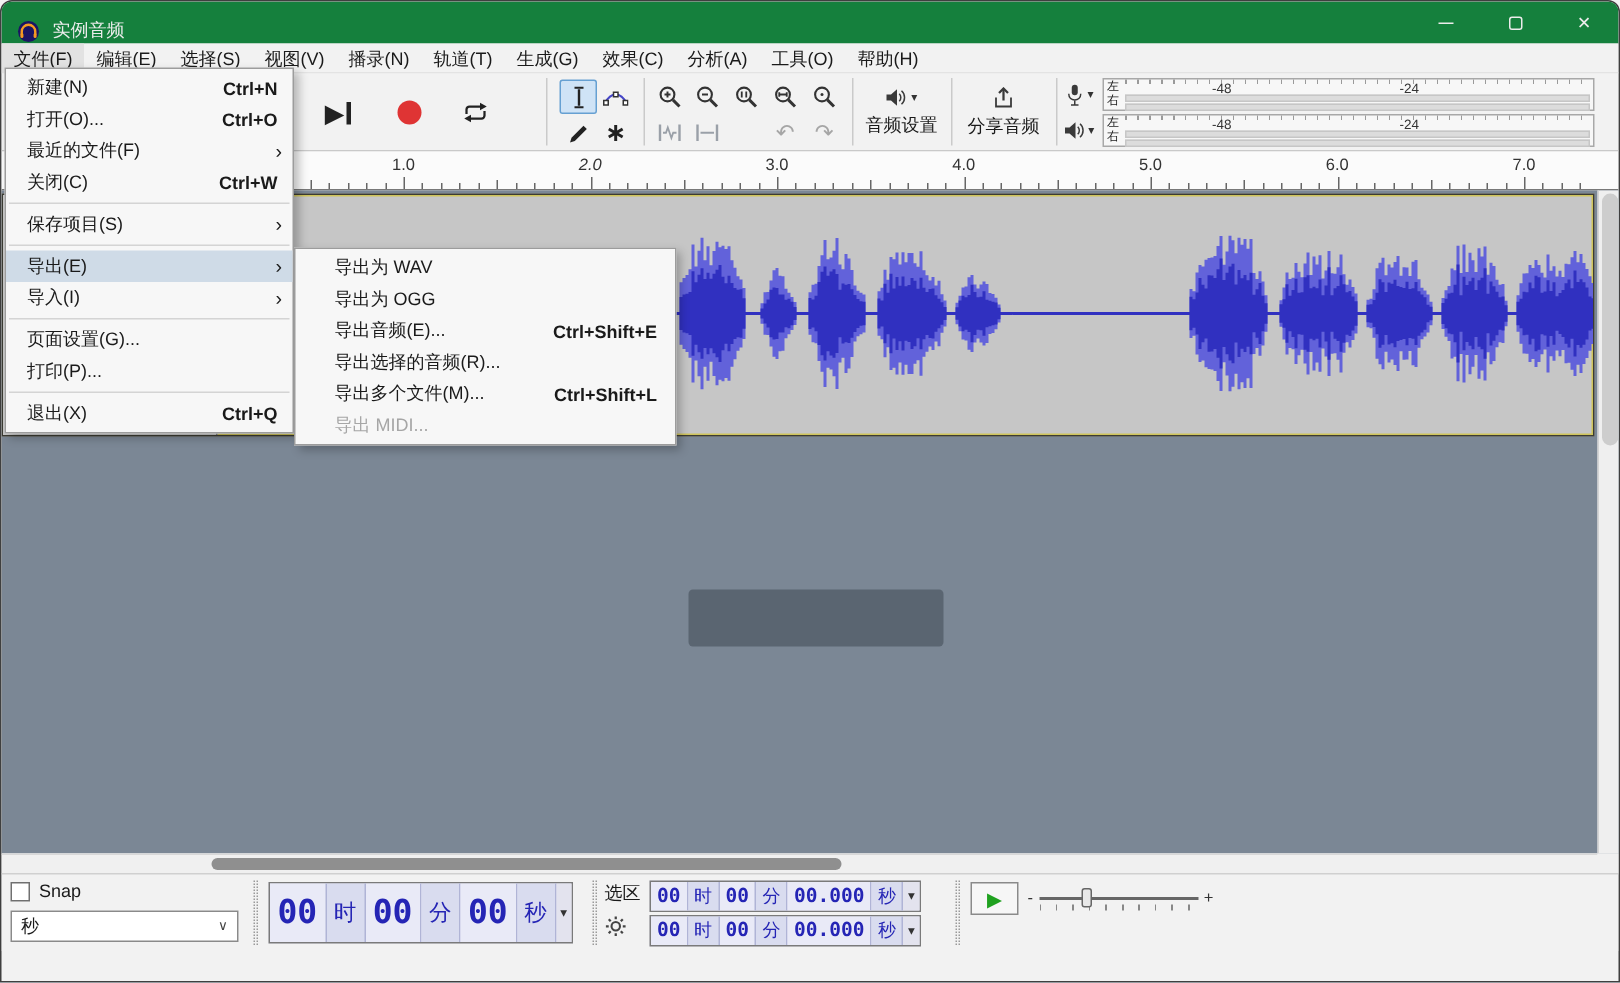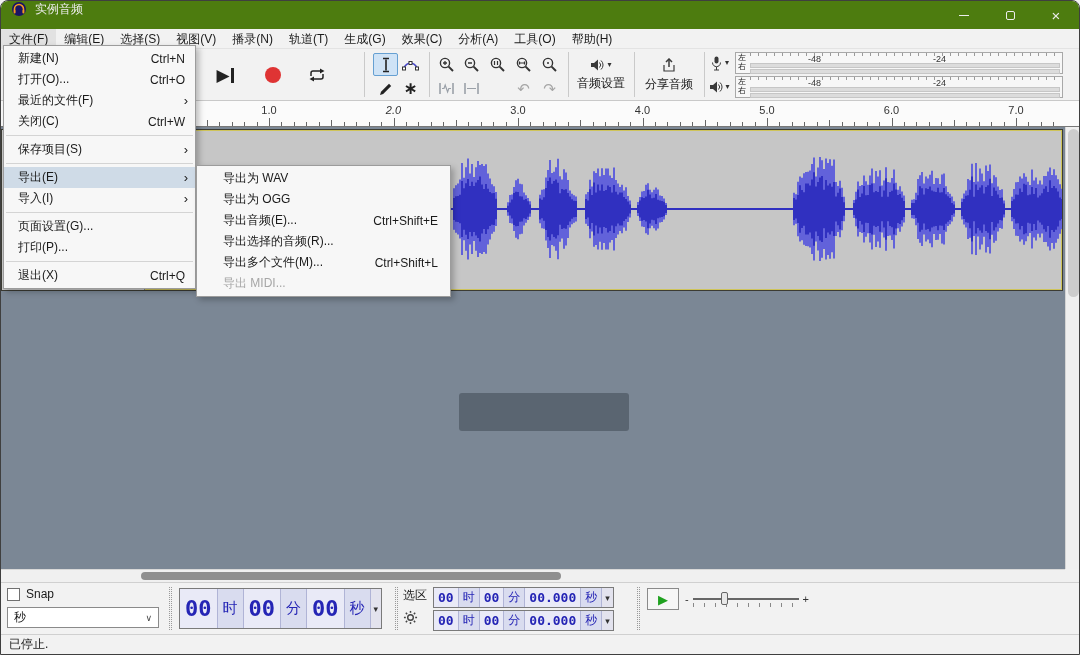--- a/index.html
+++ b/index.html
@@ -1,21 +1,21 @@
 <!DOCTYPE html>
 <html><head>
 <meta charset="utf-8">
 <style>
 *{box-sizing:border-box;margin:0;padding:0;}
 html,body{width:1080px;height:655px;overflow:hidden;}
 body{font-family:"Liberation Sans","DejaVu Sans",sans-serif;font-size:12px;color:#1a1a1a;position:relative;background:#f2f2f2;}
 .window{position:absolute;inset:0;border:1px solid #3f3f3f;border-radius:8px 8px 0 0;overflow:hidden;background:#f2f2f2;}
 
 
-.titlebar{position:absolute;top:0;left:0;right:0;height:28px;background:#4d7c0f;color:#ececec;display:flex;align-items:flex-start;}
+.titlebar{position:absolute;top:0;left:0;right:0;height:28px;background:#15803d;color:#ececec;display:flex;align-items:flex-end;}
 .app-icon{margin:0 8px 0 10px;display:flex;}
 .tb-title{font-size:12px;}
 .tb-btns{margin-left:auto;display:flex;height:100%;}
 .tb-btn{width:46px;height:100%;display:flex;align-items:center;justify-content:center;color:#ececec;}
 .glyph-min{width:10px;height:1px;background:#ececec;}
 .glyph-max{width:9px;height:9px;border:1px solid #ececec;border-radius:2px;}
 .tb-btn.close{font-size:15px;}
 
 
 .menubar{position:absolute;top:28px;left:0;right:0;height:20px;background:#f2f2f2;display:flex;border-bottom:1px solid #e3e3e3;}
@@ -99,21 +99,21 @@
 
 
 .menu{position:absolute;background:#f7f7f7;border:1px solid #9c9c9c;box-shadow:3px 3px 6px rgba(0,0,0,0.25);z-index:50;padding:2px 0;}
 .file-menu{left:2px;top:44px;width:193px;}
 .export-menu{left:195px;top:164px;width:255px;}
 .mitem{position:relative;display:flex;align-items:center;height:21px;padding:0 10px 0 14px;}
 .export-menu .mitem{padding-left:26px;padding-right:12px;}
 .mitem.active{background:#cfdbe7;}
 .mitem.disabled{color:#a6a6a6;}
 .ml{white-space:nowrap;}
-.mr{margin-left:auto;white-space:nowrap;padding-left:16px;}
+.mr{margin-left:auto;white-space:nowrap;padding-left:16px;font-weight:bold;}
 .ma{position:absolute;right:7px;font-size:13px;line-height:1;}
 .msep{height:1px;background:#d4d4d4;margin:3px 2px;}
 </style>
 </head>
 <body>
 
 <div class="window">
 
   <div class="titlebar">
     <span class="app-icon">
@@ -508,23 +508,20 @@
       <span>-</span>
       <div class="sl-track">
         <div class="sl-line"></div>
         <div class="sl-ticks"></div>
         <div class="sl-thumb"></div>
       </div>
       <span>+</span>
     </div>
   </div>
 
-  <div class="statusbar">
-    <span>已停止.</span>
-  </div>
 
   <div class="menu file-menu" id="file-menu">
       <div class="mitem">
         <span class="ml">新建(N)</span>
         <span class="mr">Ctrl+N</span>
       </div>
       <div class="mitem">
         <span class="ml">打开(O)...</span>
         <span class="mr">Ctrl+O</span>
       </div>

